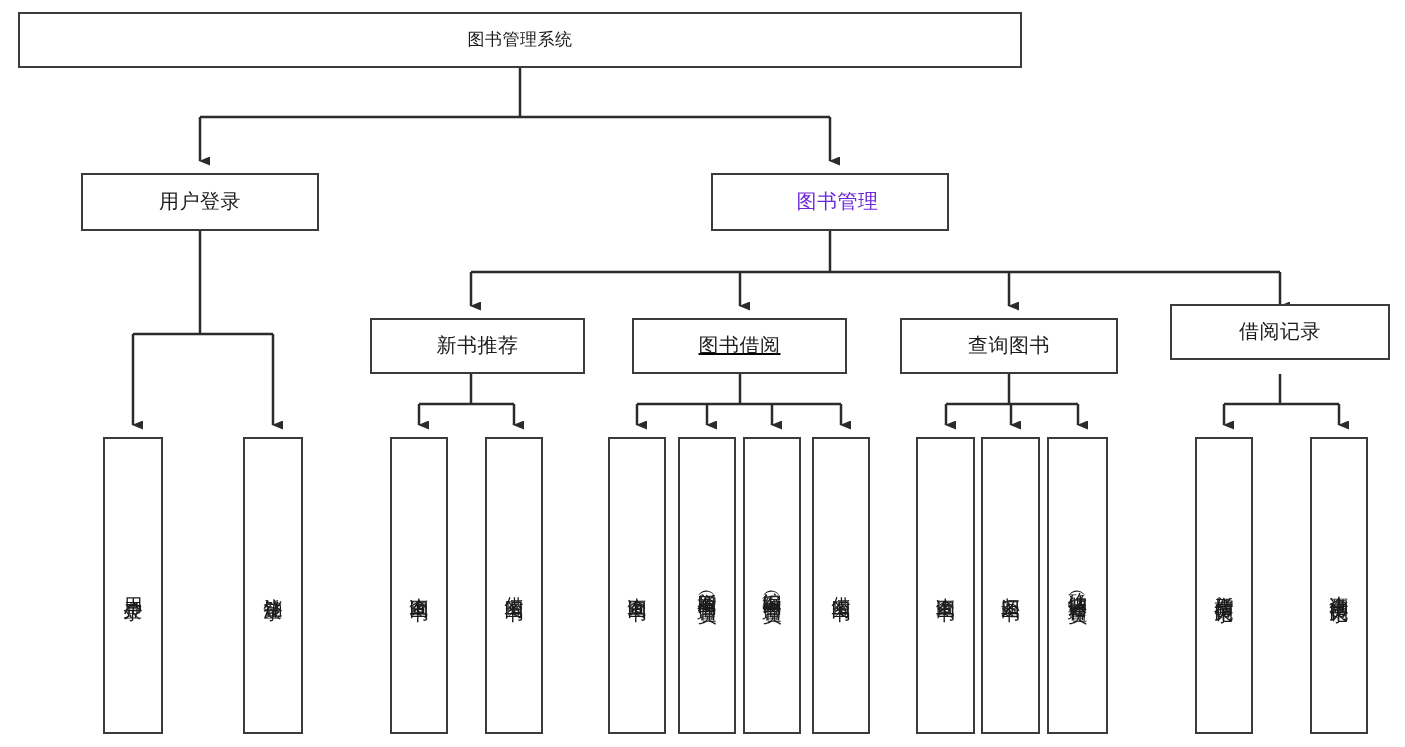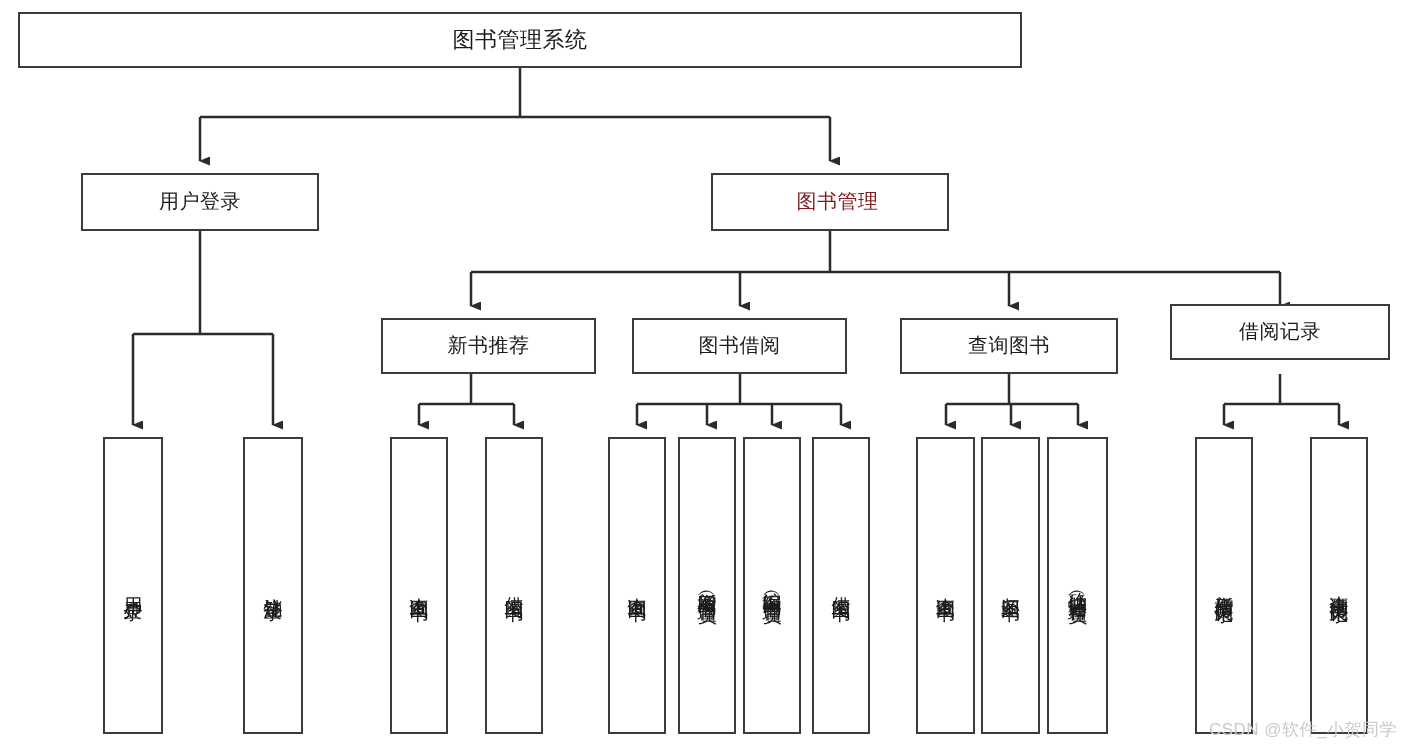--- a/index.html
+++ b/index.html
@@ -37,21 +37,21 @@
     letter-spacing: 0.5px;
     white-space: nowrap;
     text-align: center;
   }
   .node-box.vertical .node-label {
     writing-mode: vertical-rl;
     text-orientation: upright;
     letter-spacing: 2px;
     line-height: 1.05;
   }
-  .node-box.root .node-label { font-size: 22px; }
+  .node-box.root .node-label { font-size: 17px; }
   .node-box.level2 .node-label { font-size: 20px; }
   .node-box.level3 .node-label { font-size: 20px; }
   .node-box.leaf .node-label { font-size: 19px; }
   #connectors {
     position: absolute;
     left: 0;
     top: 0;
     width: 1405px;
     height: 747px;
     pointer-events: none;
@@ -114,26 +114,26 @@
       </g>
   </svg>
   <div id="node-layer">
       <div class="node-box root" id="node-root" style="left: 18px; top: 12px; width: 1004px; height: 56px; border-color: rgb(59, 59, 59); background: rgb(255, 255, 255);">
         <span class="node-label" style="color: rgb(27, 27, 27);">图书管理系统</span>
       </div>
       <div class="node-box level2" id="node-user-login" style="left: 81px; top: 173px; width: 238px; height: 58px; border-color: rgb(59, 59, 59); background: rgb(255, 255, 255);">
         <span class="node-label" style="color: rgb(27, 27, 27);">用户登录</span>
       </div>
       <div class="node-box level2" id="node-book-management" style="left: 711px; top: 173px; width: 238px; height: 58px; border-color: rgb(59, 59, 59); background: rgb(255, 255, 255);">
-        <span class="node-label" style="color: #7f1d1d; margin-left: 15px;">图书管理</span>
+        <span class="node-label" style="color: #6d28d9; margin-left: 15px;">图书管理</span>
       </div>
-      <div class="node-box level3" id="node-new-book-recommend" style="left: 381px; top: 318px; width: 215px; height: 56px; border-color: rgb(59, 59, 59); background: rgb(255, 255, 255);">
+      <div class="node-box level3" id="node-new-book-recommend" style="left: 370px; top: 318px; width: 215px; height: 56px; border-color: rgb(59, 59, 59); background: rgb(255, 255, 255);">
         <span class="node-label" style="color: rgb(27, 27, 27);">新书推荐</span>
       </div>
-      <div class="node-box level3" id="node-book-borrow" style="left: 632px; top: 318px; width: 215px; height: 56px; border-color: rgb(59, 59, 59); background: rgb(255, 255, 255);">
+      <div class="node-box level3" id="node-book-borrow" style="left: 632px; top: 318px; width: 215px; height: 56px; border-color: rgb(59, 59, 59); background: rgb(255, 255, 255); text-decoration: underline;">
         <span class="node-label" style="color: rgb(27, 27, 27);">图书借阅</span>
       </div>
       <div class="node-box level3" id="node-current-borrow" style="left: 900px; top: 318px; width: 218px; height: 56px; border-color: rgb(59, 59, 59); background: rgb(255, 255, 255);">
         <span class="node-label" style="color: rgb(27, 27, 27);">查询图书</span>
       </div>
       <div class="node-box level3" id="node-borrow-record" style="left: 1170px; top: 304px; width: 220px; height: 56px; border-color: rgb(59, 59, 59); background: rgb(255, 255, 255);">
         <span class="node-label" style="color: rgb(27, 27, 27);">借阅记录</span>
       </div>
       <div class="node-box leaf vertical" id="node-leaf-user-login" style="left: 103px; top: 437px; width: 60px; height: 297px; border-color: rgb(59, 59, 59); background: rgb(255, 255, 255);">
         <span class="node-label" style="color: rgb(27, 27, 27);">用户登录</span>
@@ -168,14 +168,13 @@
       <div class="node-box leaf vertical" id="node-leaf-confirm-return" style="left: 1047px; top: 437px; width: 61px; height: 297px; border-color: rgb(59, 59, 59); background: rgb(255, 255, 255);">
         <span class="node-label" style="color: rgb(27, 27, 27);">确认归还（管理员）</span>
       </div>
       <div class="node-box leaf vertical" id="node-leaf-add-record" style="left: 1195px; top: 437px; width: 58px; height: 297px; border-color: rgb(59, 59, 59); background: rgb(255, 255, 255);">
         <span class="node-label" style="color: rgb(27, 27, 27);">新增借阅记录</span>
       </div>
       <div class="node-box leaf vertical" id="node-leaf-query-record" style="left: 1310px; top: 437px; width: 58px; height: 297px; border-color: rgb(59, 59, 59); background: rgb(255, 255, 255);">
         <span class="node-label" style="color: rgb(27, 27, 27);">查询借阅记录</span>
       </div>
     </div>
-  <div class="watermark">CSDN @软件_小贺同学</div>
 </div>
 
 </body></html>

